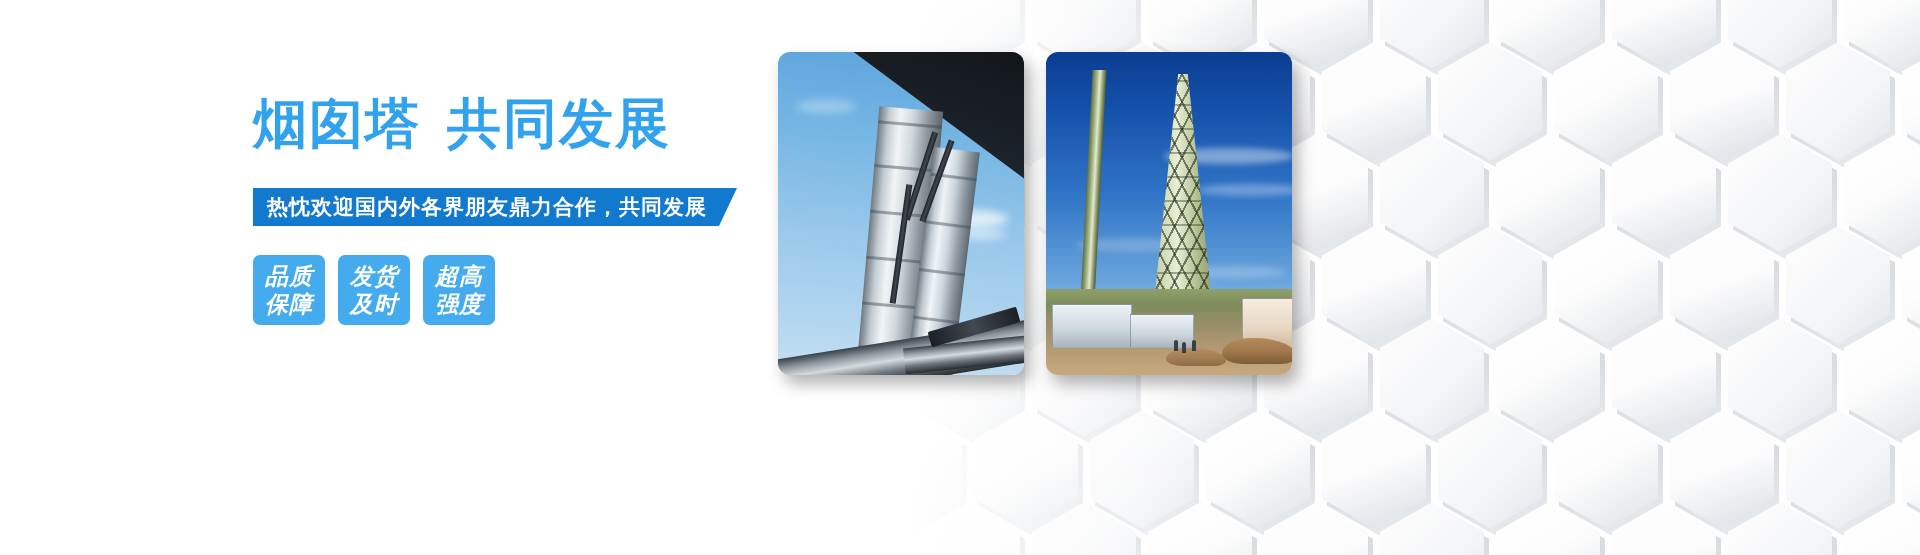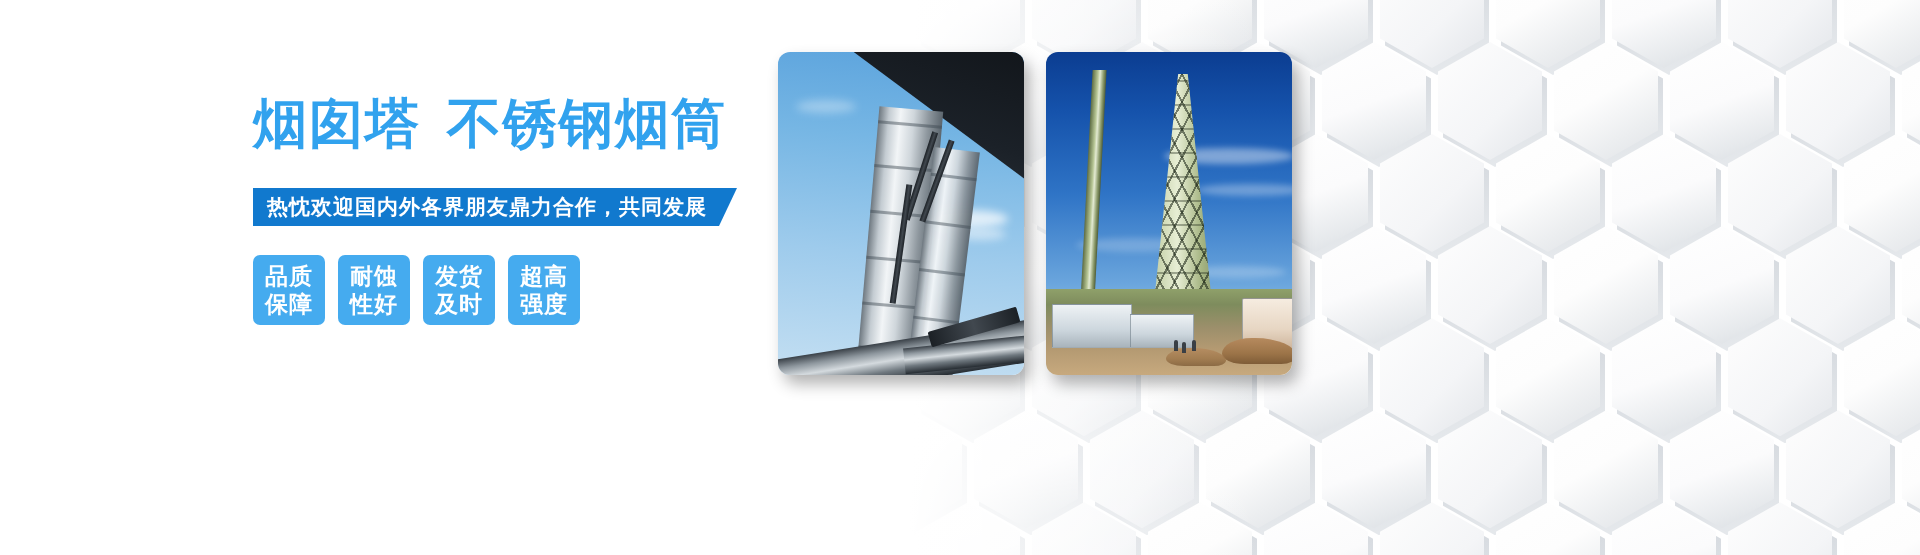--- a/index.html
+++ b/index.html
@@ -123,21 +123,21 @@
     color: #ffffff;
     font-size: 23px;
     font-weight: bold;
     letter-spacing: 1px;
     display: flex;
     flex-direction: column;
     align-items: center;
     justify-content: center;
     line-height: 1.22;
   }
-  .badge span { display: block; }
+  .badge span { display: block; font-style: italic; }
 
   
   .photo {
     position: absolute;
     border-radius: 12px;
     overflow: hidden;
     box-shadow: 6px 9px 16px rgba(0,0,0,0.30);
     z-index: 4;
   }
   #photo-1 {
@@ -402,35 +402,31 @@
         <div class="hex var3" style="left: 888px; top: 502.24px;"></div>
         <div class="hex-shadow" style="left: 1009px; top: 509.24px;"></div>
         <div class="hex " style="left: 1004px; top: 502.24px;"></div>
       </div>
     <div class="hex-fade"></div>
   </div>
 
   <div class="content">
 
     <div class="headline">
-      <span>烟囱塔</span><span class="gap"></span><span>不锈钢烟筒</span>
+      <span>烟囱塔</span><span class="gap"></span><span>共同发展</span>
     </div>
 
     <div class="subtitle-wrap">
       <div class="subtitle">热忱欢迎国内外各界朋友鼎力合作，共同发展</div>
     </div>
 
     <div class="badges" id="badgeRow">
         <div class="badge">
           <span>品质</span>
           <span>保障</span>
-        </div>
-        <div class="badge">
-          <span>耐蚀</span>
-          <span>性好</span>
         </div>
         <div class="badge">
           <span>发货</span>
           <span>及时</span>
         </div>
         <div class="badge">
           <span>超高</span>
           <span>强度</span>
         </div>
       </div>

